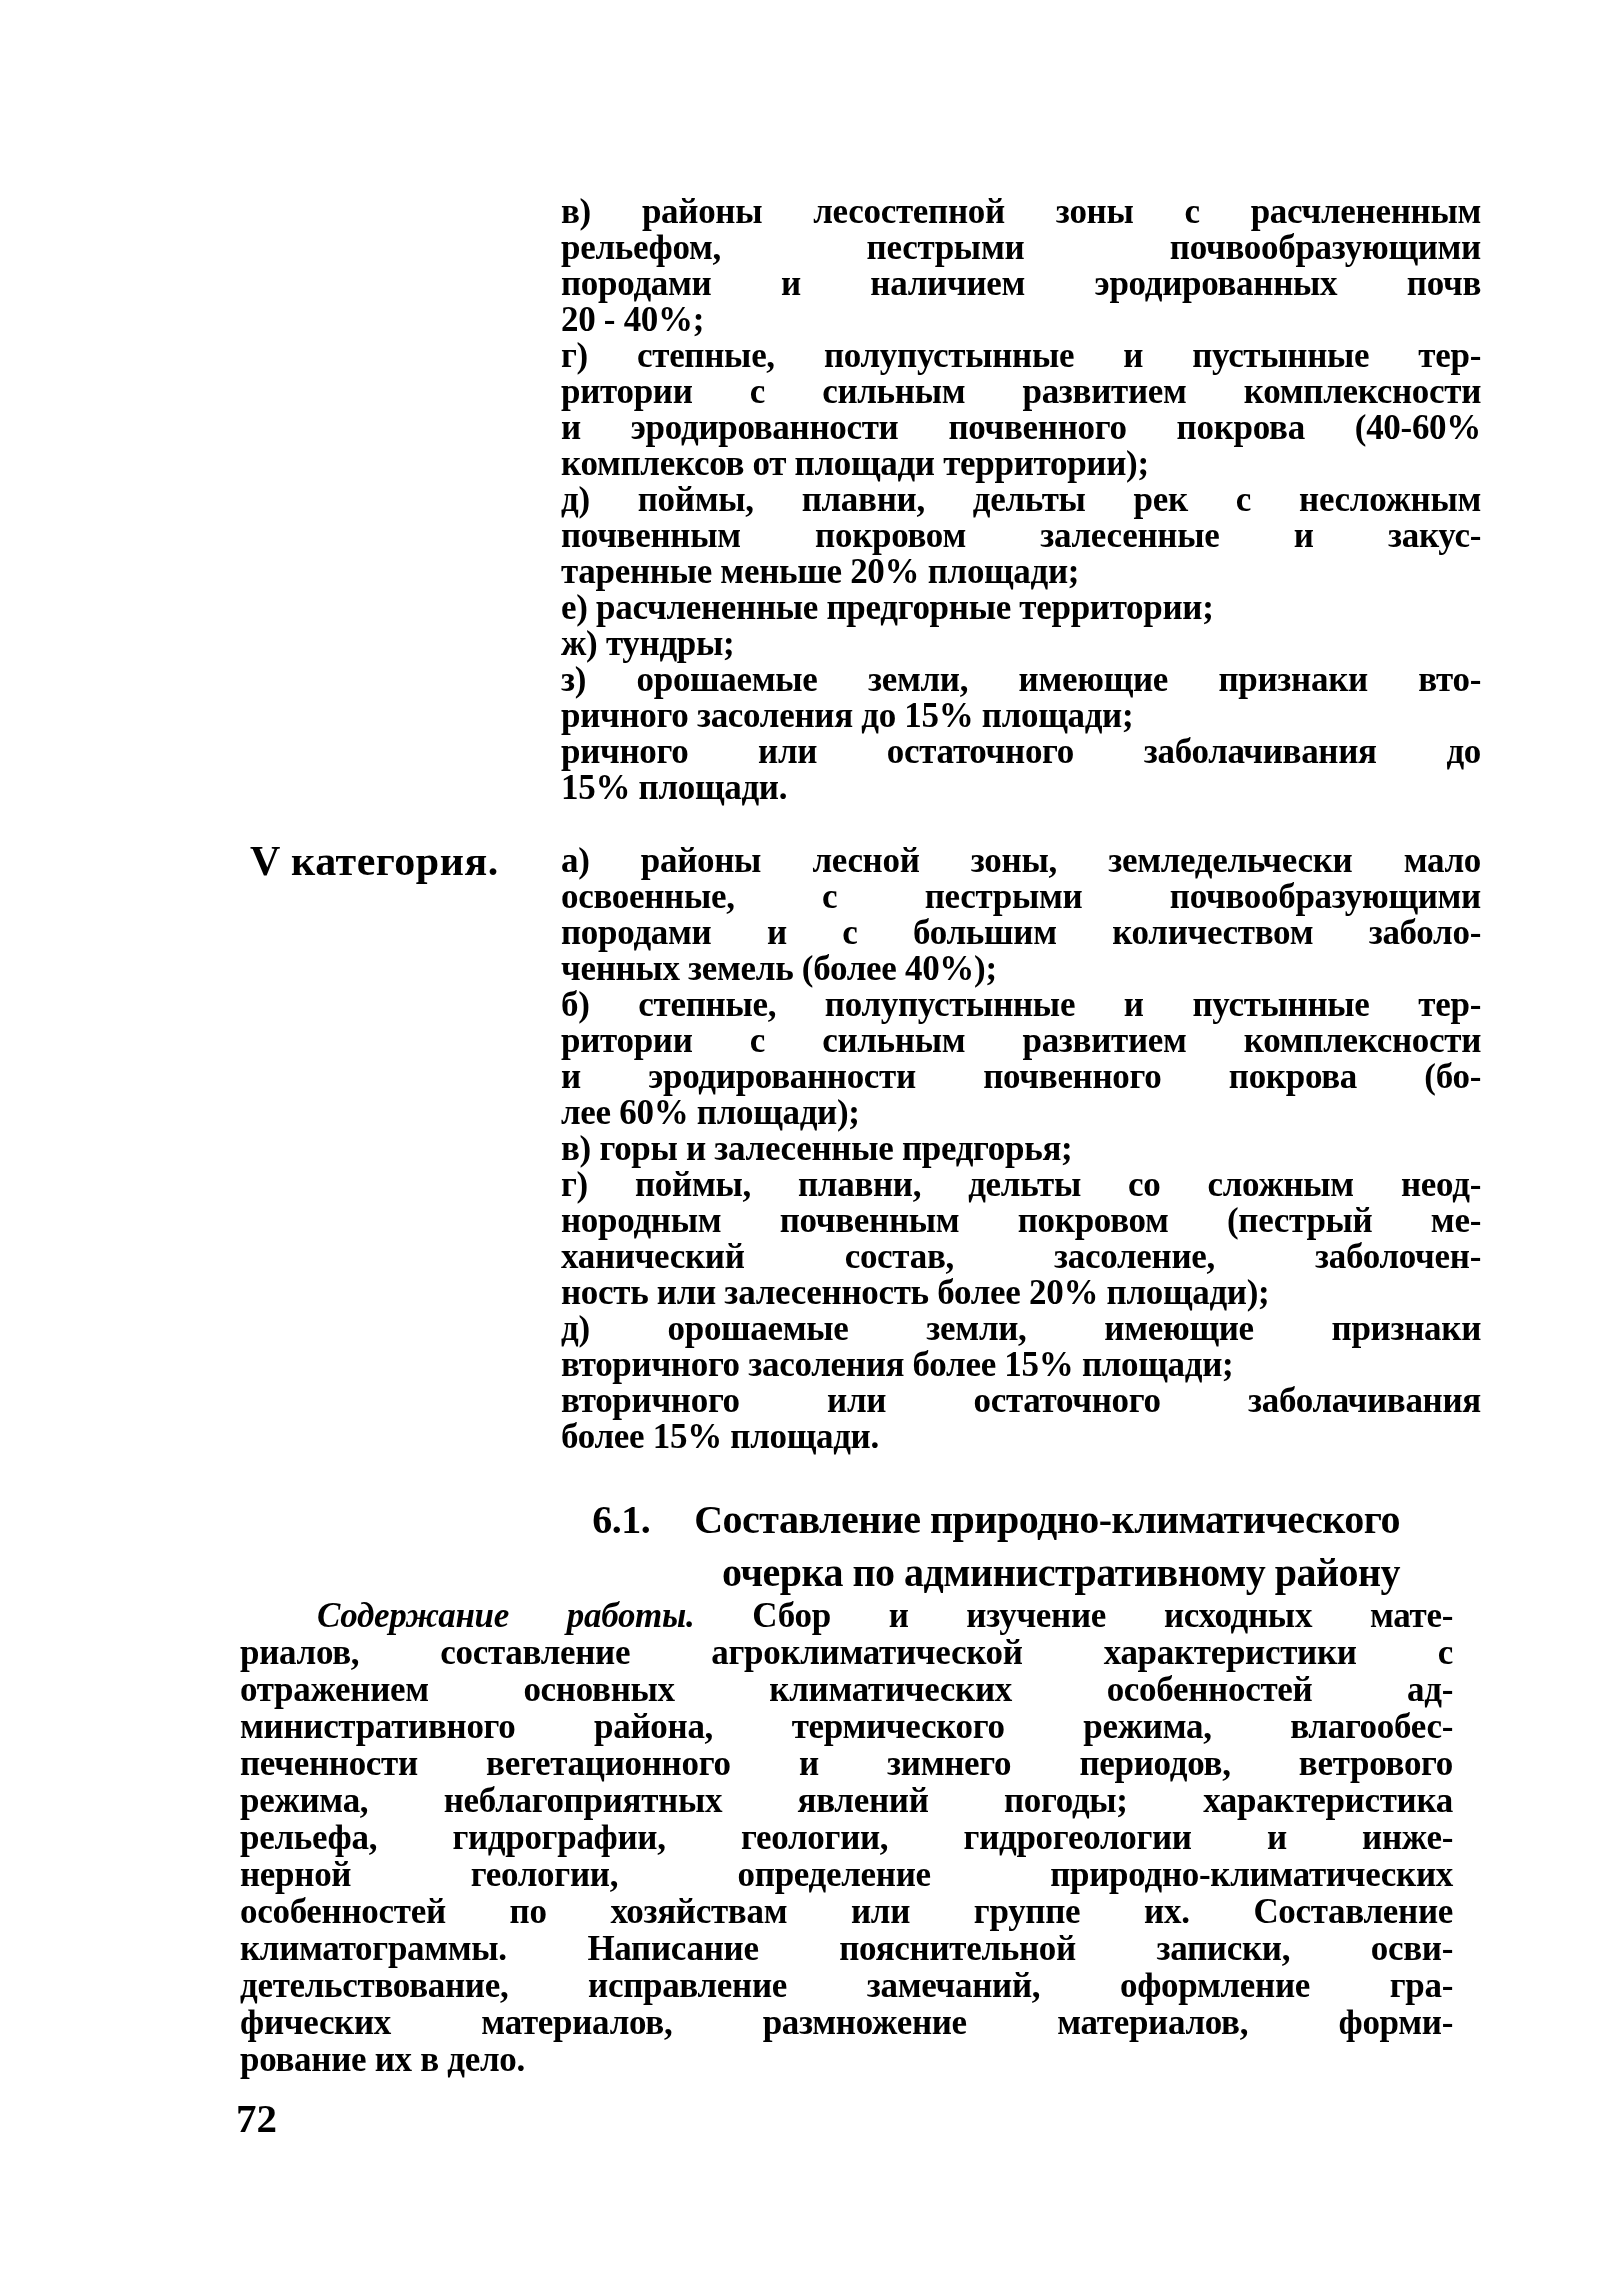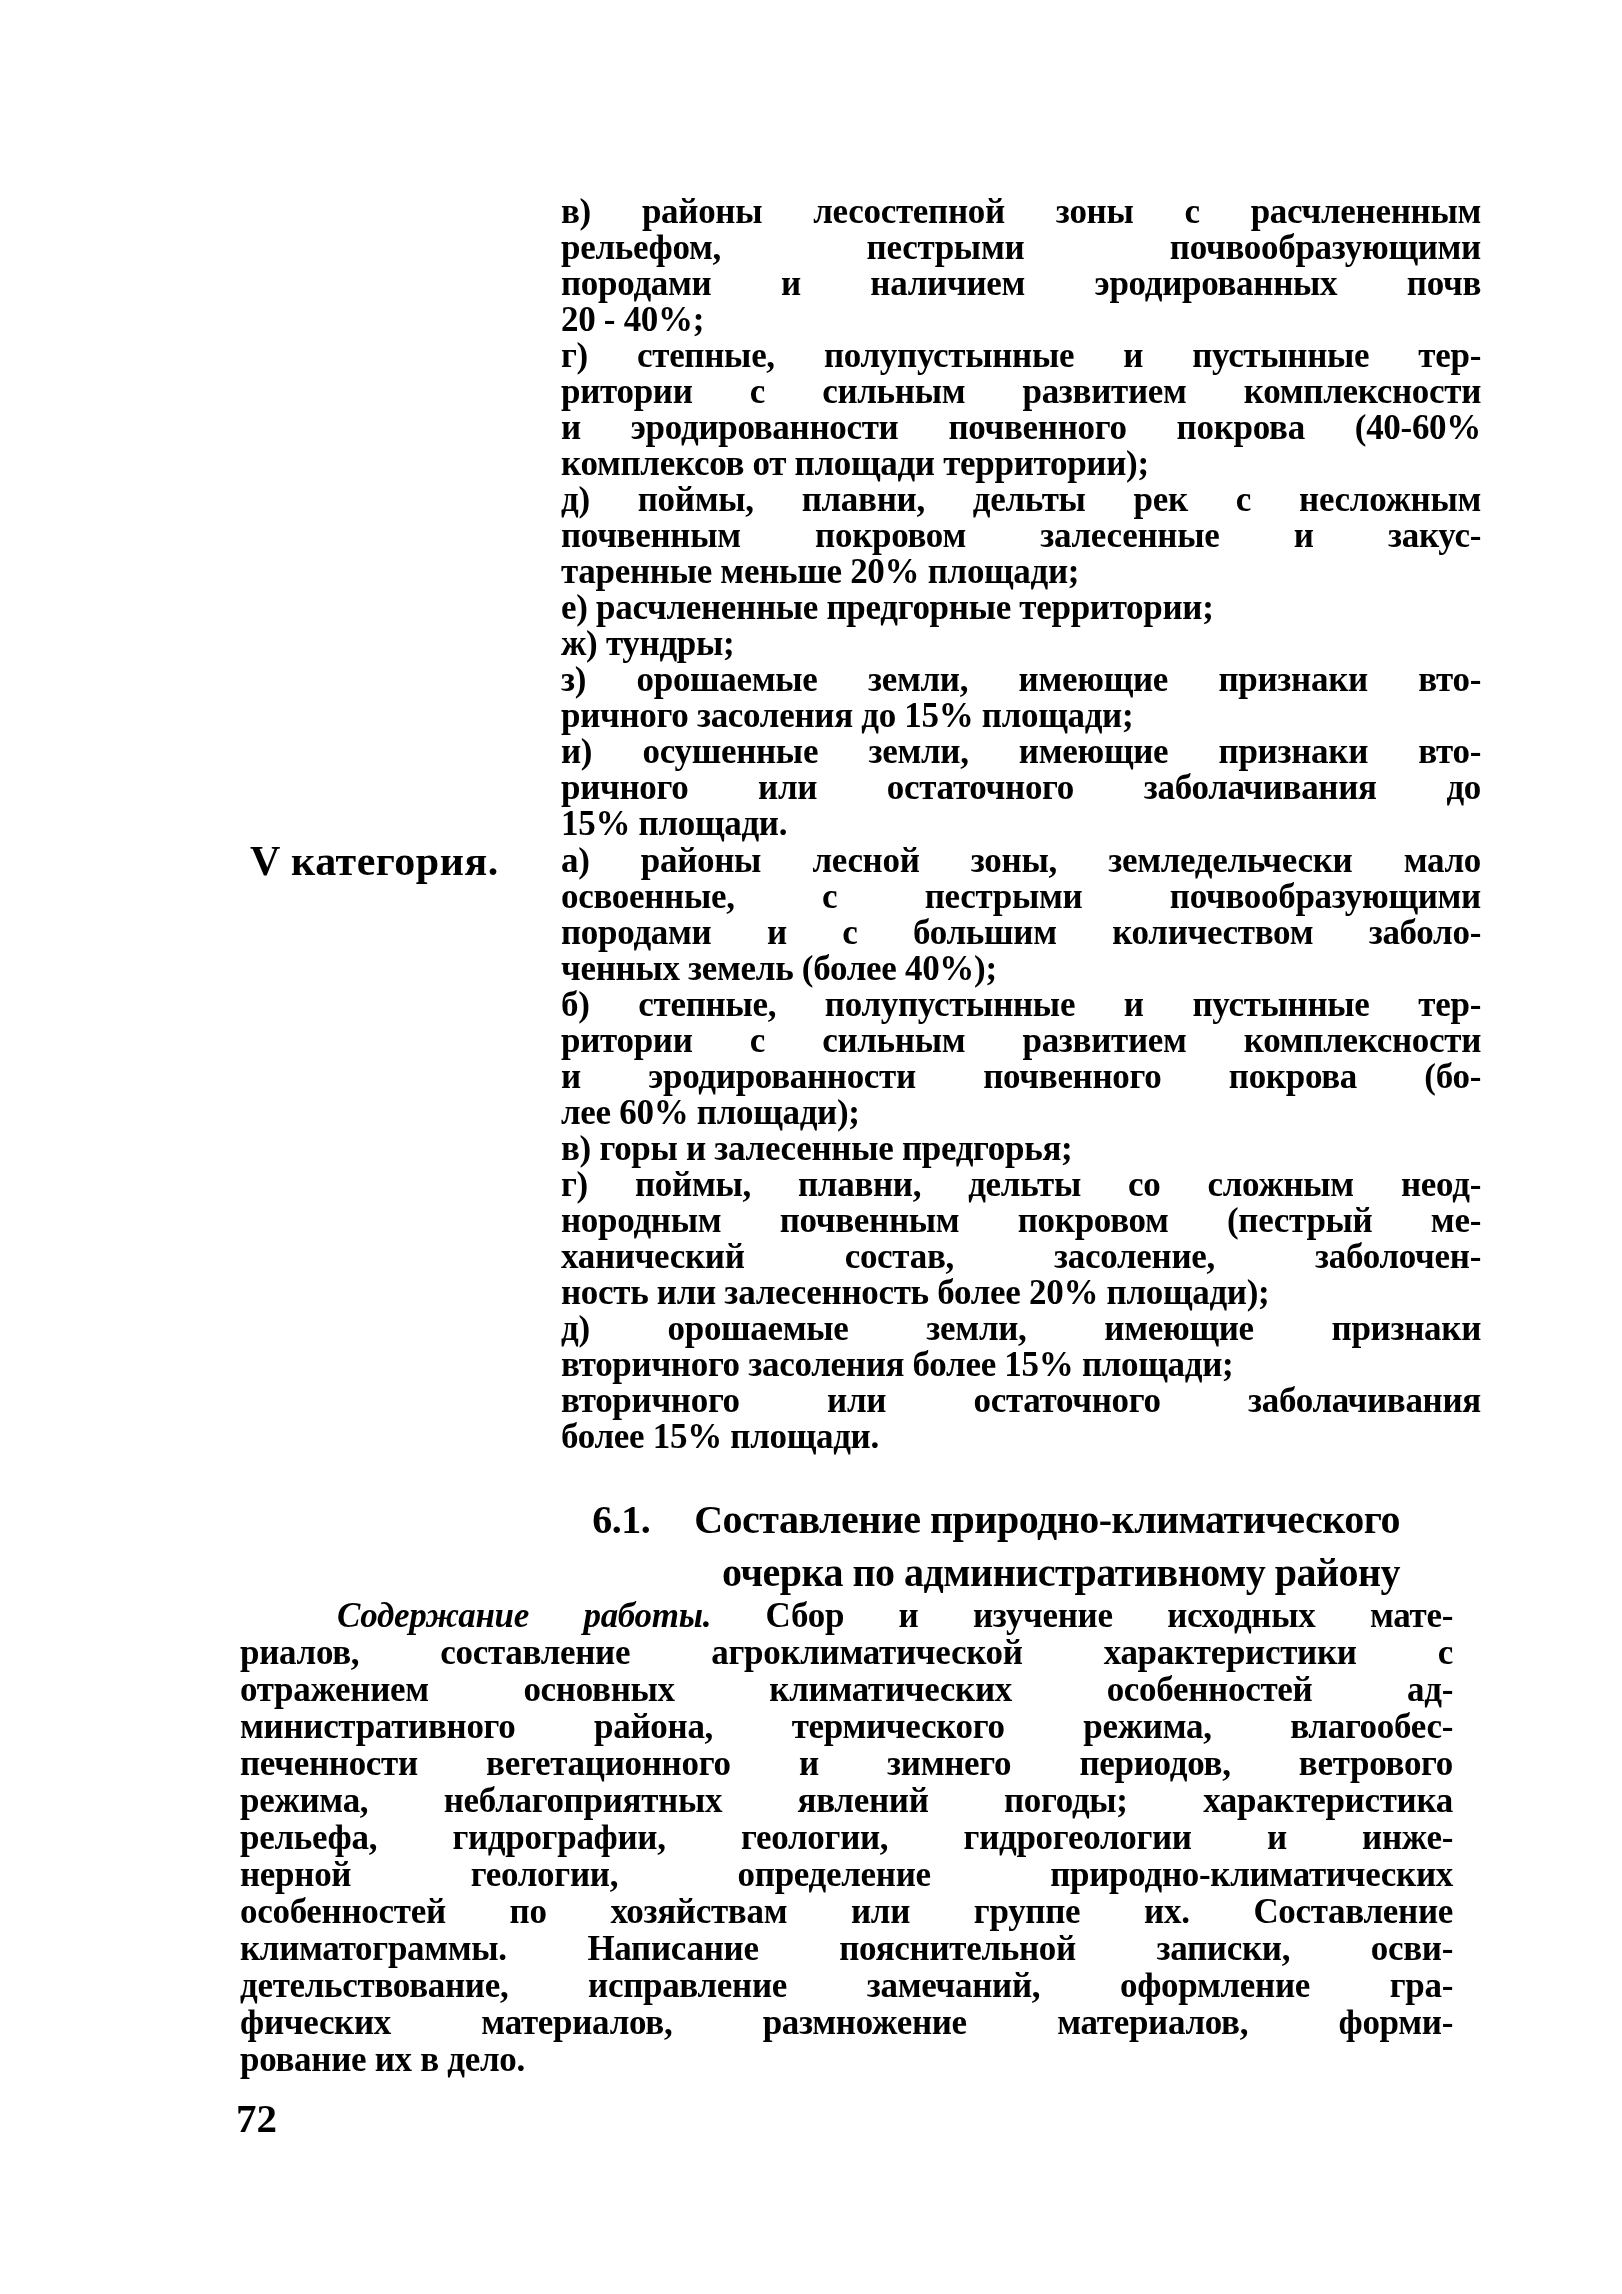--- a/index.html
+++ b/index.html
@@ -59,21 +59,21 @@
   .para {
     position: absolute;
     left: 240px;
     top: 1597px;
     width: 1213px;
     font-size: 35px;
     line-height: 37px;
     letter-spacing: -0.3px;
   }
   .para .first { text-indent: 77px; }
-  .lead { font-style: italic; margin-left: 20px; }
+  .lead { font-style: italic; }
 
   .pageno {
     position: absolute;
     left: 236px;
     top: 2094px;
     font-size: 41px;
     line-height: 48px;
     text-align: right;
   }
 </style>
@@ -91,21 +91,20 @@
     <div class="ln">ритории с сильным развитием комплексности</div>
     <div class="ln">и эродированности почвенного покрова (40-60%</div>
     <div class="ln last">комплексов от площади территории);</div>
     <div class="ln">д) поймы, плавни, дельты рек с несложным</div>
     <div class="ln">почвенным покровом залесенные и закус-</div>
     <div class="ln last">таренные меньше 20% площади;</div>
     <div class="ln last">е) расчлененные предгорные территории;</div>
     <div class="ln last">ж) тундры;</div>
     <div class="ln">з) орошаемые земли, имеющие признаки вто-</div>
     <div class="ln last">ричного засоления до 15% площади;</div>
-    <div class="ln">и) осушенные земли, имеющие признаки вто-</div>
     <div class="ln">ричного или остаточного заболачивания до</div>
     <div class="ln last">15% площади.</div>
   </div>
 
   <div class="cat-label">V категория.</div>
 
   <div class="list-block block-cat5">
     <div class="ln">а) районы лесной зоны, земледельчески мало</div>
     <div class="ln">освоенные, с пестрыми почвообразующими</div>
     <div class="ln">породами и с большим количеством заболо-</div>

